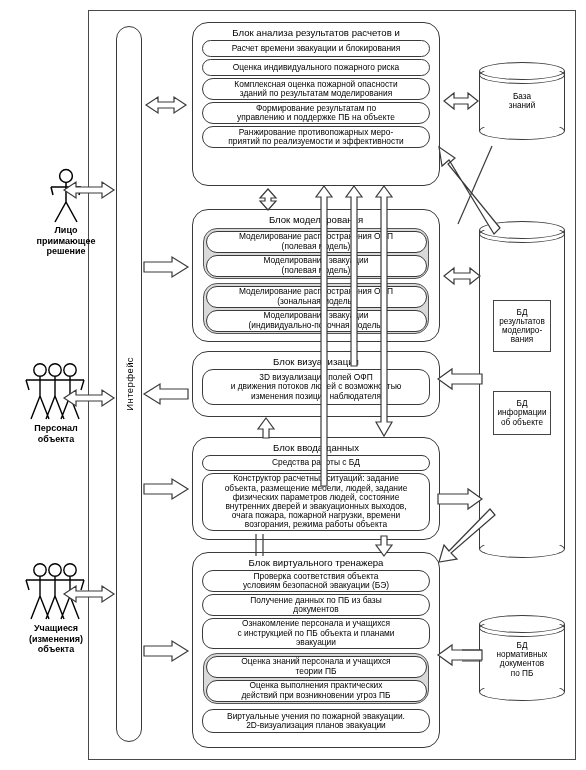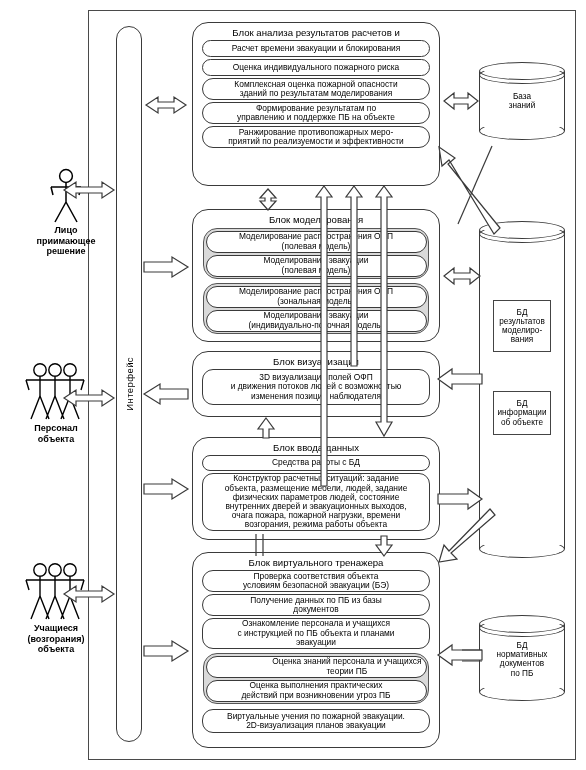--- a/index.html
+++ b/index.html
@@ -103,21 +103,21 @@
     <circle cx="22" cy="8" r="6.2" fill="#fff" stroke="#000" stroke-width="1.4"></circle>
     <circle cx="37" cy="8" r="6.2" fill="#fff" stroke="#000" stroke-width="1.4"></circle>
     <circle cx="52" cy="8" r="6.2" fill="#fff" stroke="#000" stroke-width="1.4"></circle>
     <path d="M8 18 L66 18" fill="none" stroke="#000" stroke-width="1.4"></path>
     <path d="M22 15 L22 34 M37 15 L37 34 M52 15 L52 34" fill="none" stroke="#000" stroke-width="1.4"></path>
     <path d="M22 34 L13 57 M22 34 L31 57 M37 34 L28 57 M37 34 L46 57 M52 34 L43 57 M52 34 L61 57" fill="none" stroke="#000" stroke-width="1.4"></path>
     <path d="M8 18 L11 28 M66 18 L63 28" fill="none" stroke="#000" stroke-width="1.4"></path>
   </svg>
   <div class="cap">
     <div>Учащиеся</div>
-    <div>(возгорания)</div>
+    <div>(изменения)</div>
     <div>объекта</div>
   </div>
 </div>
 
 <svg class="abs" style="left:58px;top:178px;" width="62" height="24">
   <path class="ar" d="M6 12 L18 4 L18 9 L44 9 L44 4 L56 12 L44 20 L44 15 L18 15 L18 20 Z"></path>
 </svg>
 <svg class="abs" style="left:58px;top:386px;" width="62" height="24">
   <path class="ar" d="M6 12 L18 4 L18 9 L44 9 L44 4 L56 12 L44 20 L44 15 L18 15 L18 20 Z"></path>
 </svg>
@@ -247,21 +247,21 @@
     </div>
   <div class="pill-row">
       <div class="pill" style="height:31px;">
     <span style="white-space:pre-line;">Ознакомление персонала и учащихся
 с инструкцией по ПБ объекта и планами
 эвакуации</span>
       </div>
     </div>
   <div style="padding:0 10px;margin-top:4px;">
     <div class="shadowgroup">
-      <div class="pill" style="height:22px;justify-content:flex-end;">
+      <div class="pill" style="height:22px;">
         <span style="white-space:pre-line;">Оценка знаний персонала и учащихся
 теории ПБ</span>
         </div>
       <div class="pill" style="height:22px;margin-top:2px;">
         <span style="white-space:pre-line;">Оценка выполнения практических
 действий при возникновении угроз ПБ</span>
         </div>
     </div>
   </div>
   <div class="pill-row" style="margin-top:5px;">

